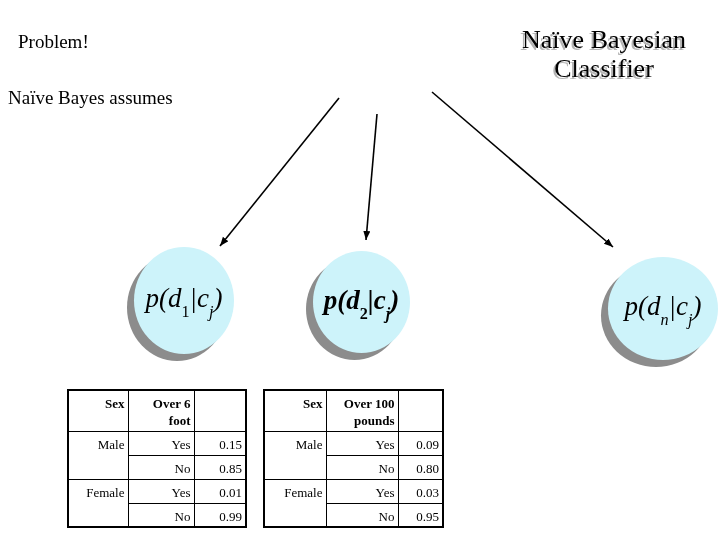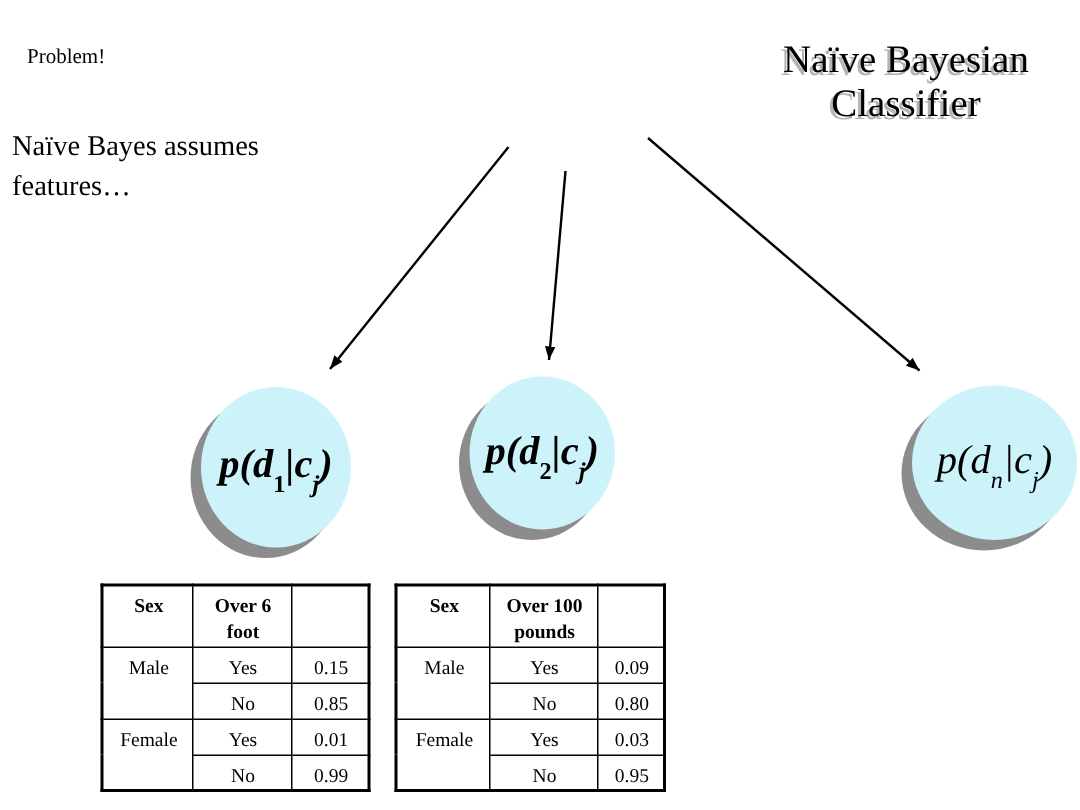--- a/index.html
+++ b/index.html
@@ -1,52 +1,52 @@
 <!DOCTYPE html>
 <html style="--node-top: #ccf6cc; --node-child: #cdf3fa; --shadow: #8c8c8c; --title-shadow: #b4b4b4;"><head>
 <meta charset="utf-8">
 <style>
   html,body{margin:0;padding:0;background:#fff;}
   .slide{
     position:relative;width:720px;height:540px;background:#fff;overflow:hidden;
     font-family:"Liberation Serif","DejaVu Serif",serif;color:#000;
   }
   
-  .problem{position:absolute;left:18px;top:31px;font-size:14px;}
+  .problem{position:absolute;left:18px;top:31px;font-size:19px;}
   .assume{position:absolute;left:8px;top:84px;font-size:19px;line-height:27px;}
   
   .title{
     position:absolute;left:486px;top:25px;width:236px;text-align:center;
     font-size:26px;line-height:29px;
     text-shadow:-2px 2px 0 var(--title-shadow,#b4b4b4);
   }
   
   .node{
     position:absolute;border-radius:50%;
     display:flex;align-items:center;justify-content:center;
     box-shadow:-7px 7px 0 var(--shadow,#8c8c8c);
   }
   .node.green{left:340px;top:13px;width:98px;height:98px;background:var(--node-top,#ccf6cc);}
-  .node.c1{left:134px;top:258px;width:100px;height:107px;background:var(--node-child,#cdf3fa);font-weight:bold;}
+  .node.c1{left:134px;top:247px;width:100px;height:107px;background:var(--node-child,#cdf3fa);}
   .node.c2{left:313px;top:251px;width:97px;height:102px;background:var(--node-child,#cdf3fa);font-weight:bold;}
   .node.c3{left:608px;top:257px;width:110px;height:103px;background:var(--node-child,#cdf3fa);}
   .node-label{font-style:italic;white-space:nowrap;font-size:27px;line-height:1;padding-bottom:4px;}
   .node.green .node-label{font-size:30px;}
   .node-label sub{font-size:0.6em;line-height:0;position:relative;bottom:-0.25em;}
   .node-label sub.upright{font-style:normal;}
   
   svg.arrows{position:absolute;left:0;top:0;pointer-events:none;}
   
   table.probs{
     position:absolute;border-collapse:collapse;table-layout:fixed;
     font-size:13px;line-height:17px;background:#fff;
     border:2px solid #000;
   }
   table.probs td,table.probs th{
-    border:1px solid #000;vertical-align:top;text-align:center;
+    border:1px solid #000;vertical-align:top;text-align:right;
     padding:4px 3px 0 5px;font-weight:normal;overflow:hidden;margin-left:48px;
   }
   table.probs th{font-weight:bold;}
   table.probs tr.hdr{height:41px;}
   table.probs tr.data{height:24px;}
   table.t1{left:67px;top:389px;width:178px;}
   table.t2{left:263px;top:389px;width:179px;}
 </style>
 </head>
 <body>
@@ -60,21 +60,20 @@
       </marker>
     </defs>
     <line x1="339" y1="98" x2="220" y2="246" stroke="#000" stroke-width="1.6" marker-end="url(#ah)"></line>
     <line x1="377" y1="114" x2="366" y2="240" stroke="#000" stroke-width="1.6" marker-end="url(#ah)"></line>
     <line x1="432" y1="92" x2="613" y2="247" stroke="#000" stroke-width="1.6" marker-end="url(#ah)"></line>
   </svg>
 
   <div class="problem">Problem!</div>
   <div class="assume">
     <div>Naïve Bayes assumes</div>
-    <div>features…</div>
   </div>
 
   <div class="title">
     <div>Naïve Bayesian</div>
     <div>Classifier</div>
   </div>
 
 
   <div class="node c1">
     <div class="node-label"><span>p(d</span><sub class="upright">1</sub><span>|c</span><sub>j</sub><span>)</span></div>

